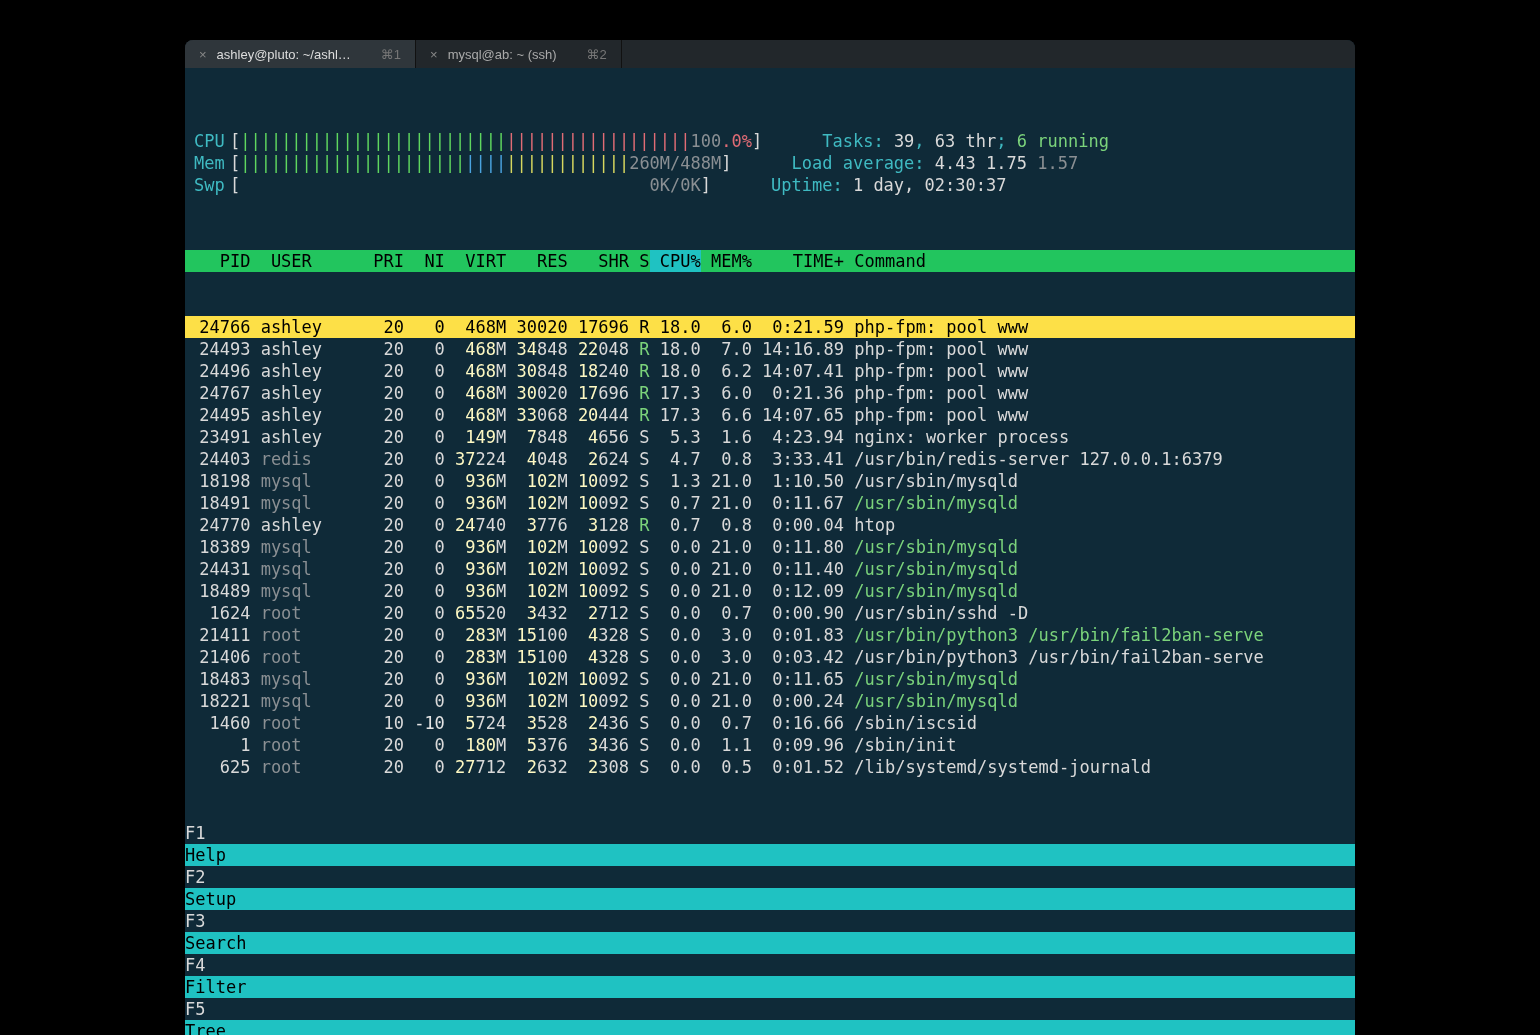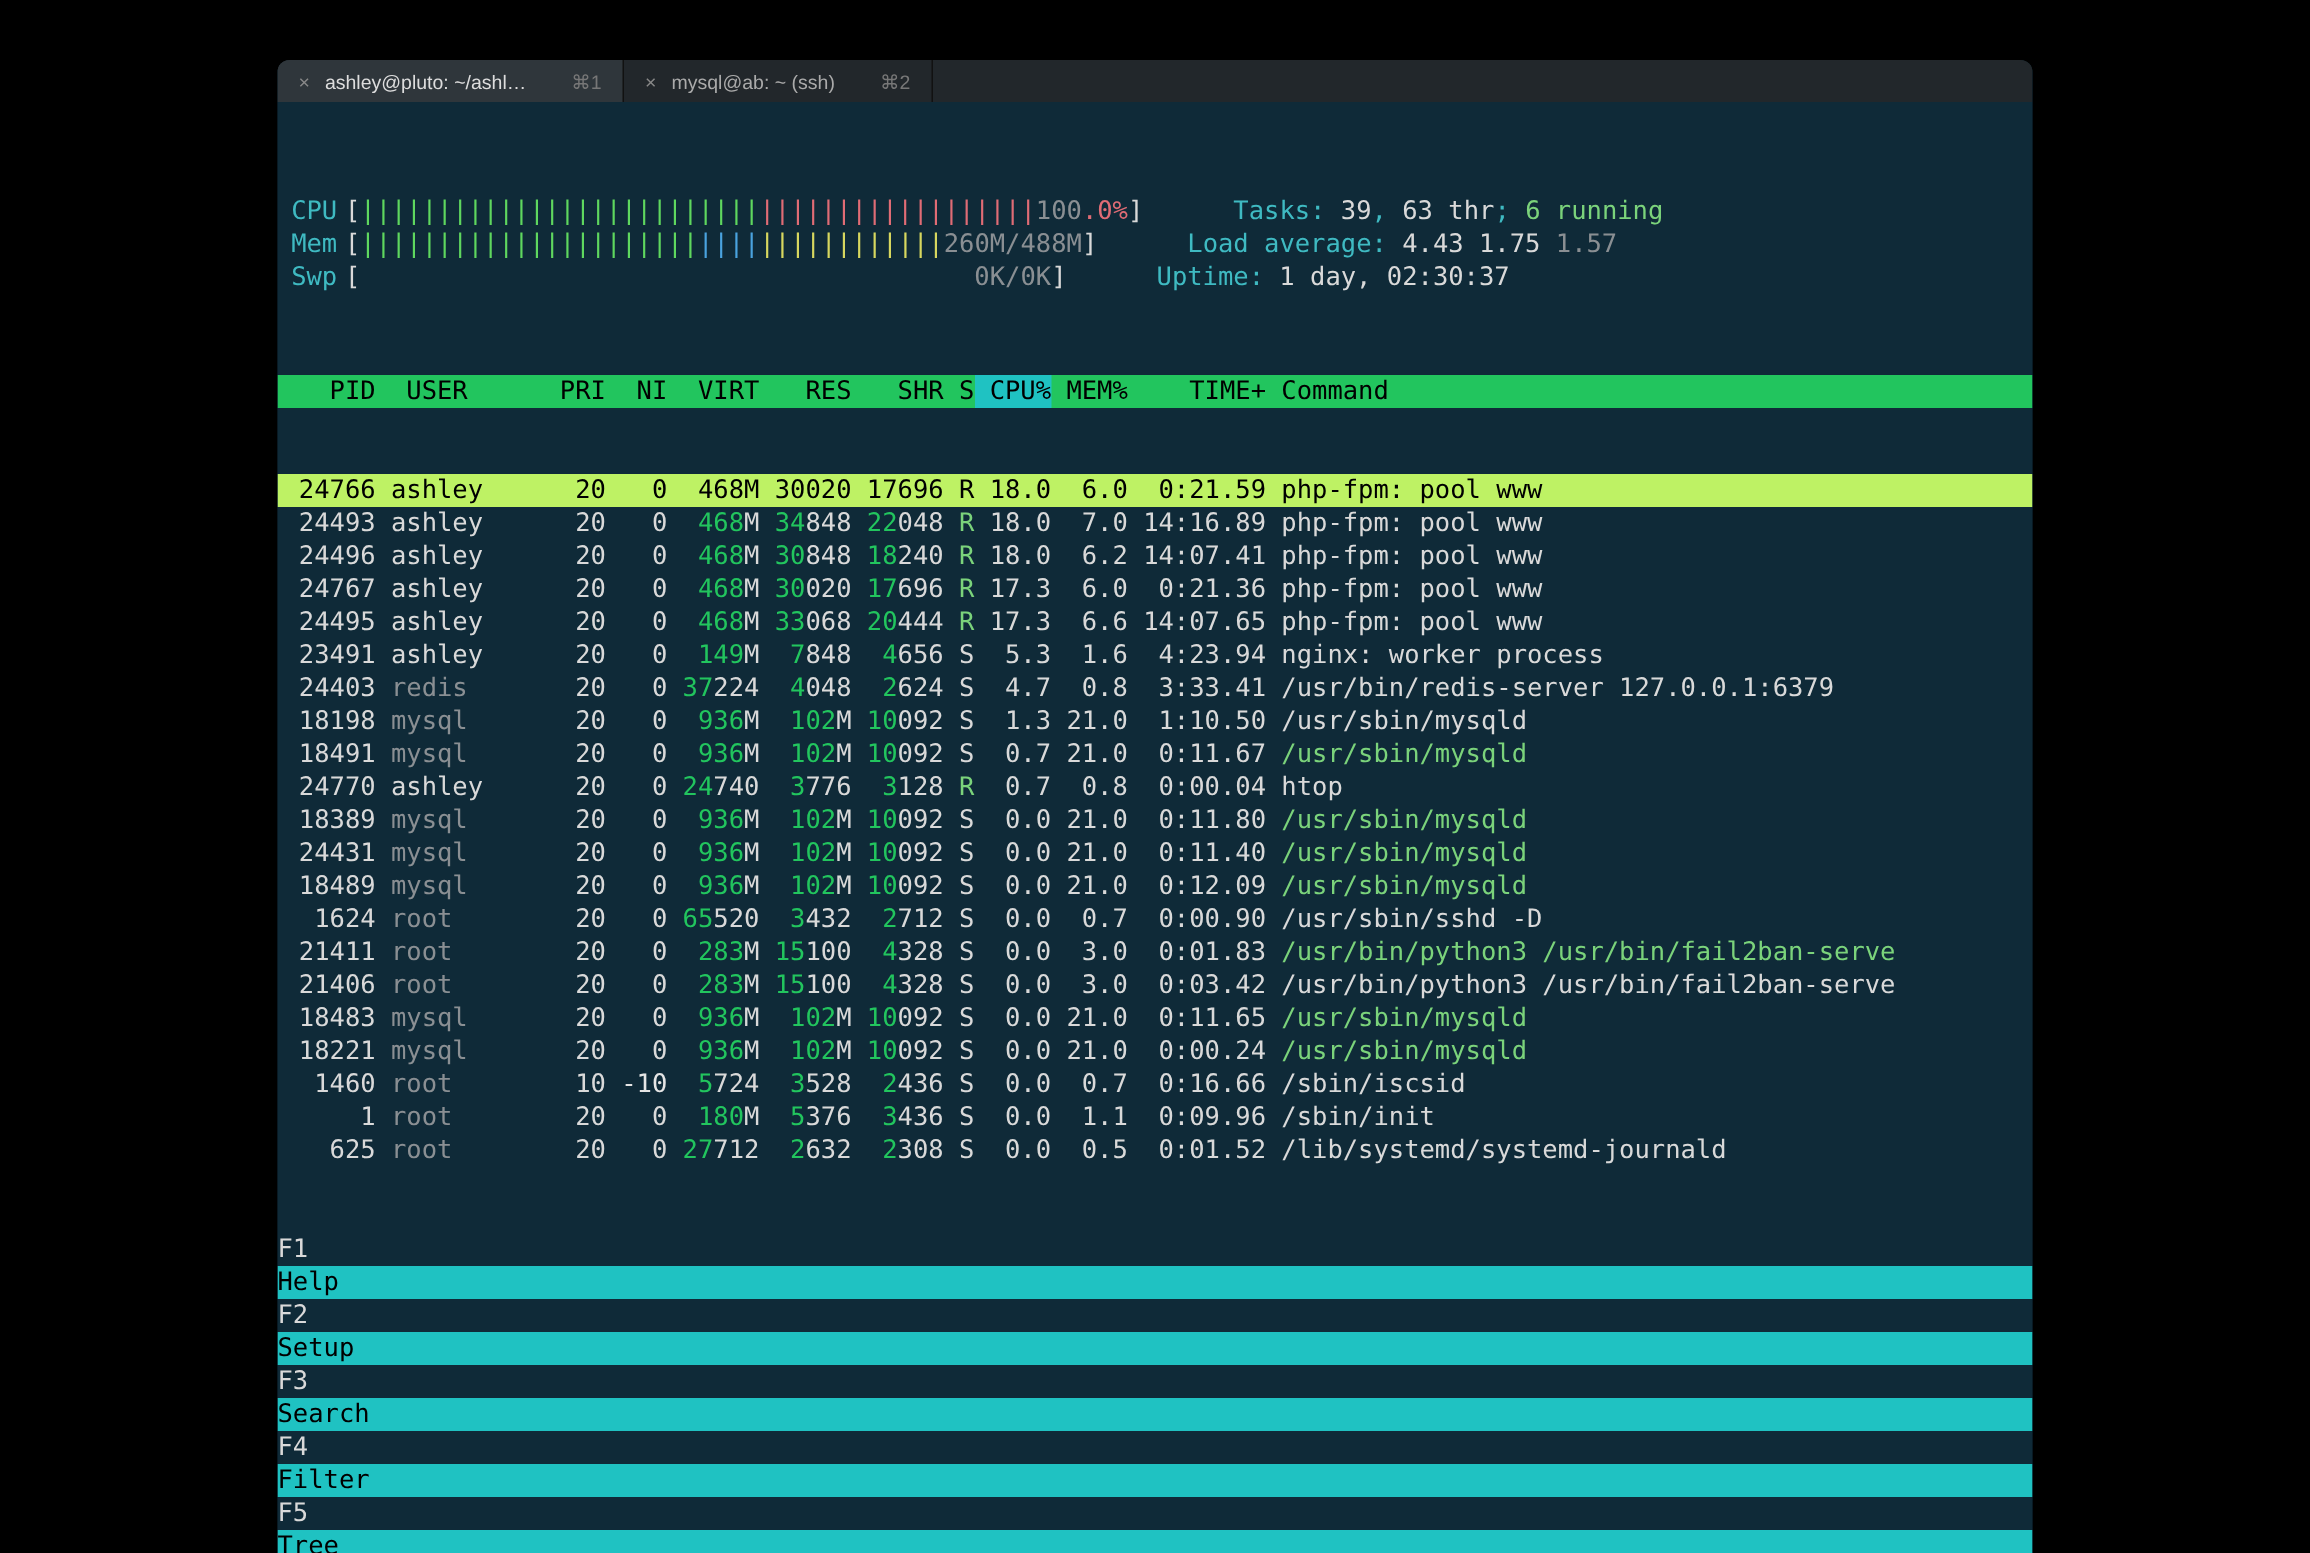--- a/index.html
+++ b/index.html
@@ -21,35 +21,35 @@
   .ticks{letter-spacing:0;}
   .ticks .g{color:#5fd75f;} .ticks .b{color:#4aa3df;} .ticks .y{color:#d7d75f;} .ticks .r{color:#e06c75;}
   .meterval{color:#8a8f93;}
   .meterval .r{color:#e06c75;}
   .right{margin-left:60px;color:#3fbac2;}
   .right .w{color:#d9d9d9;} .right .d{color:#8a8f93;}
   .hdr{background:#22c55e;color:#000;display:flex;padding-left:4px;}
   .hdr span{display:inline-block;}
   .hdr .sort{background:#1fc2c2;}
   .rows .row{display:flex;padding-left:4px;}
-  .rows .row.sel{background:#bef264;color:#000;align-items:center;}
+  .rows .row.sel{background:#fde047;color:#000;align-items:center;}
   .rows span{display:inline-block;}
   .c-pid{width:6ch;text-align:right;}
   .c-user{width:10ch;padding-left:1ch;}
   .c-pri{width:4ch;text-align:right;}
   .c-ni{width:4ch;text-align:right;}
   .c-virt{width:6ch;text-align:right;}
   .c-res{width:6ch;text-align:right;}
   .c-shr{width:6ch;text-align:right;}
   .c-s{width:2ch;text-align:right;}
   .c-cpu{width:5ch;text-align:right;}
   .c-mem{width:5ch;text-align:right;}
   .c-time{width:9ch;text-align:right;}
   .c-cmd{padding-left:1ch;flex:1;overflow:hidden;}
-  .cyan{color:#22c55e;} .grn{color:#7bd37b;} .dim{color:#8a8f93;} .wht{color:#d9d9d9;} .red{color:#e5e5e5;}
+  .cyan{color:#fef9c3;} .grn{color:#7bd37b;} .dim{color:#8a8f93;} .wht{color:#d9d9d9;} .red{color:#e5e5e5;}
   .fkeys{display:flex;color:#d9d9d9;flex-direction:column;}
   .fkeys .fk{color:#d9d9d9;}
   .fkeys .fl{background:#1fc2c2;color:#000;display:inline-block;}
 </style>
 </head>
 <body>
 
 <div class="window">
   <div class="tabbar" id="tabbar">
       <div class="tab active">

